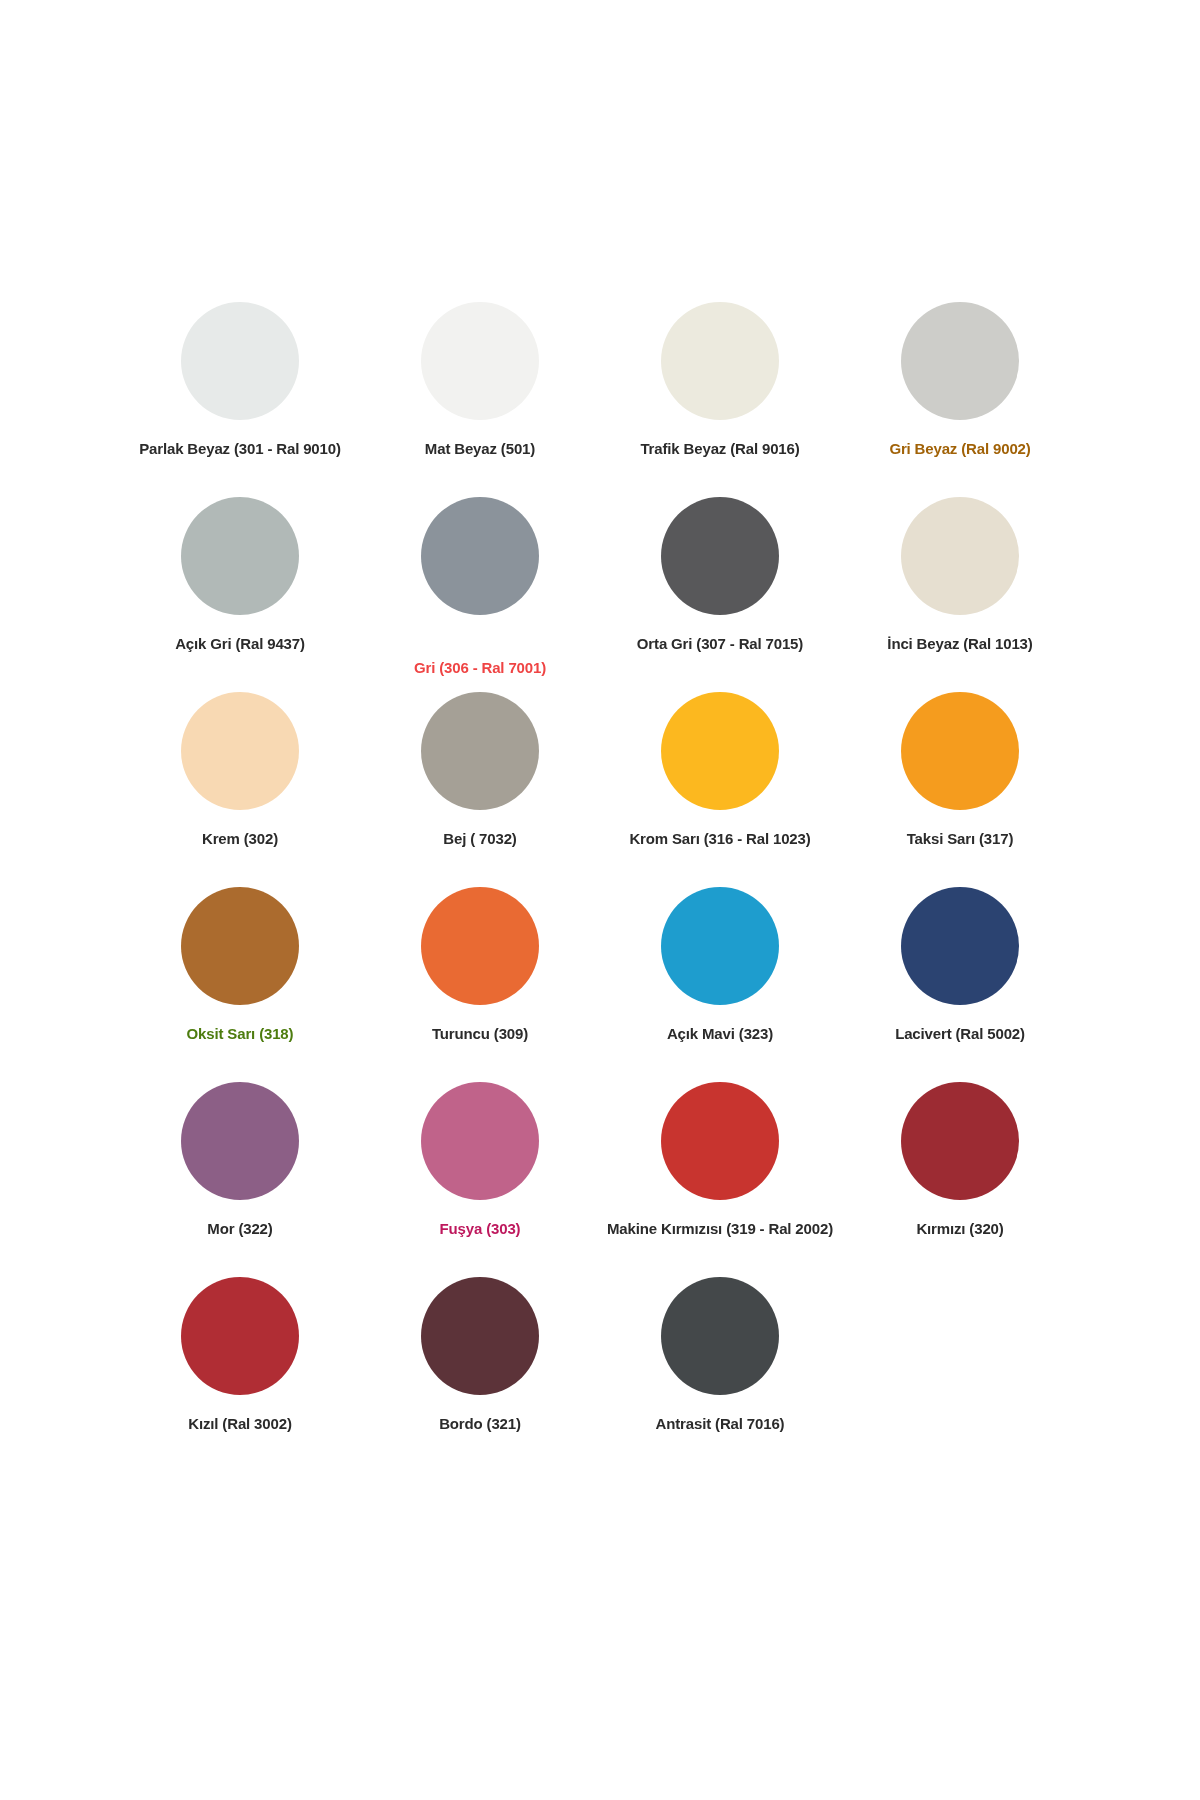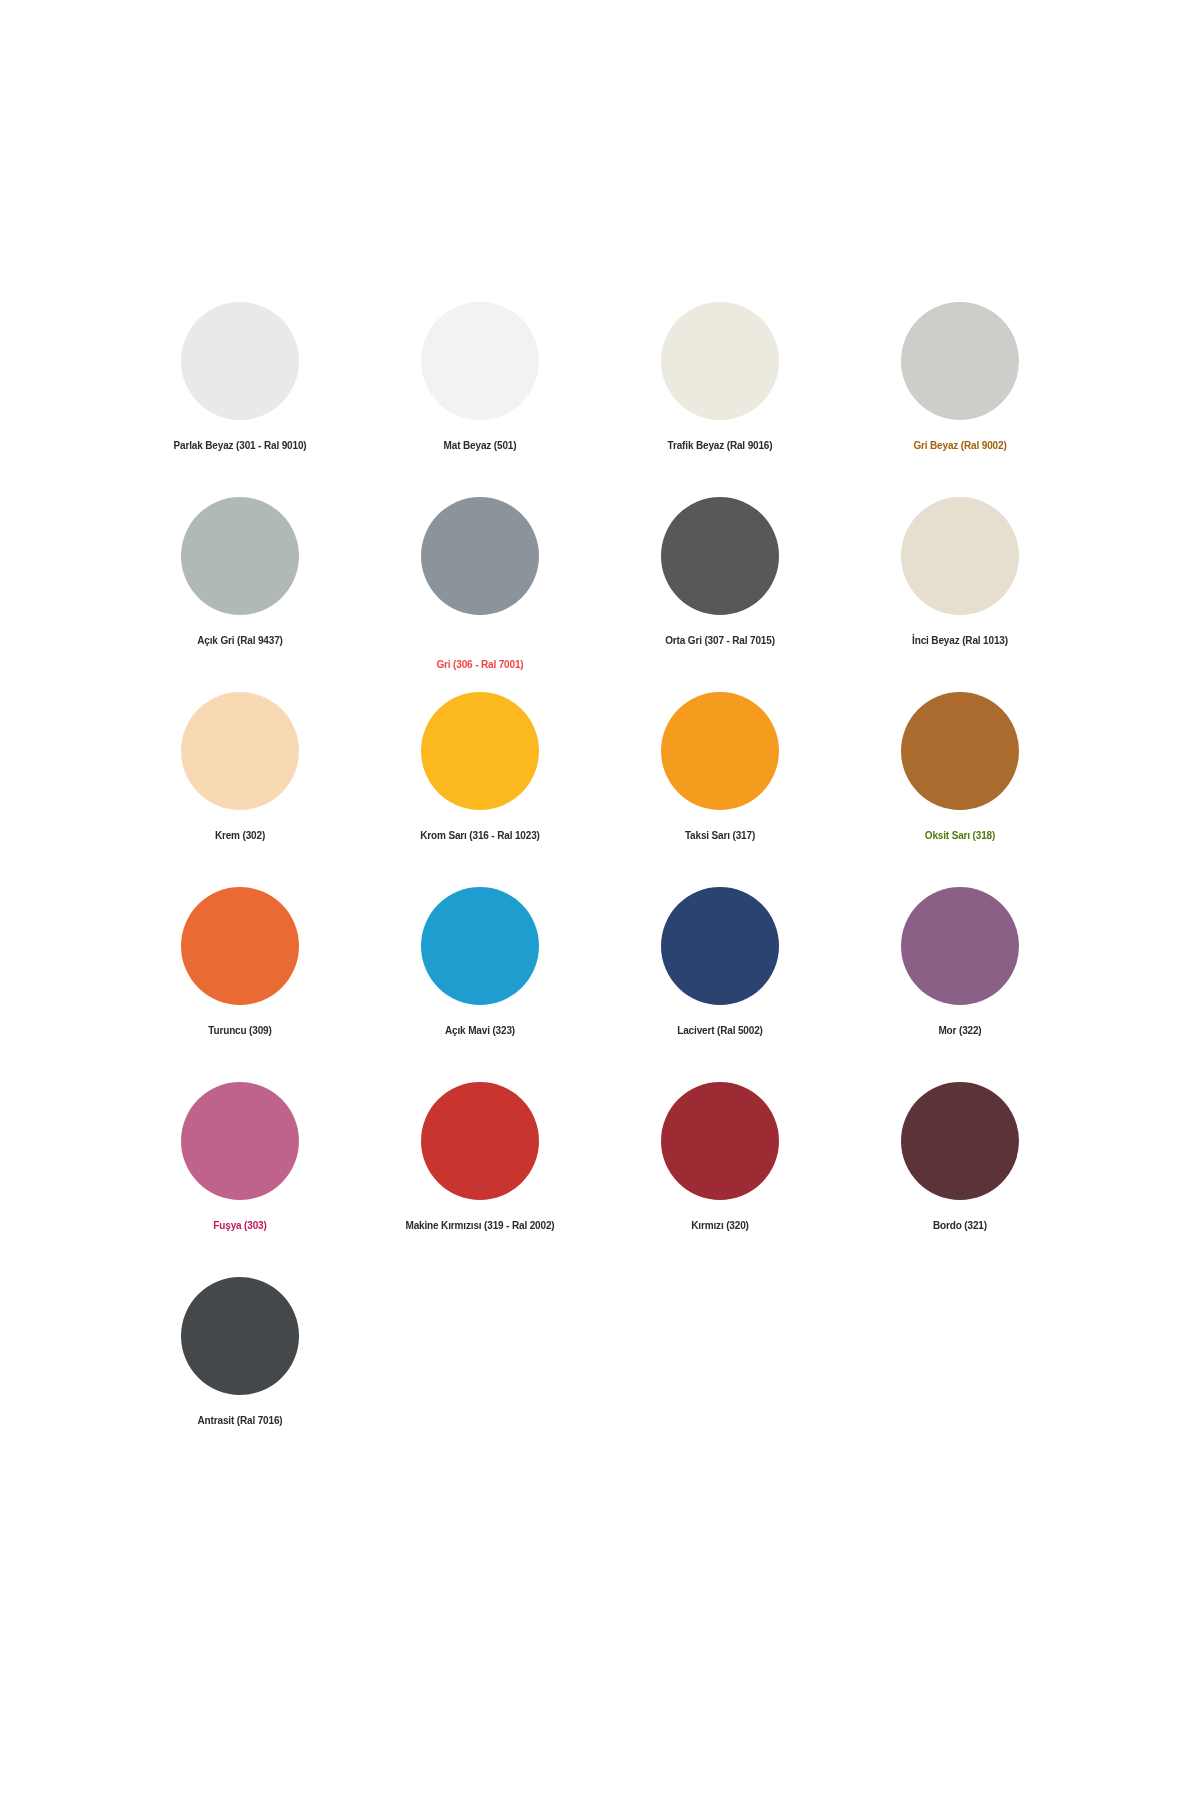--- a/index.html
+++ b/index.html
@@ -50,21 +50,21 @@
     width: 118px;
     height: 118px;
     border-radius: 50%;
     margin-top: 2px;
     flex: 0 0 auto;
   }
 
   .swatch-label {
     margin-top: 20px;
     font-family: "Liberation Sans", sans-serif;
-    font-size: 10px;
+    font-size: 15px;
     font-weight: 700;
     letter-spacing: -0.15px;
     color: #2b2b2b;
     text-align: center;
     line-height: 1.2;
     white-space: nowrap;
   }
 </style>
 </head>
 <body style="background-color: rgb(255, 255, 255);">
@@ -101,20 +101,24 @@
       </div>
       <div class="swatch-cell">
         <div class="swatch-dot" style="background-color: rgb(230, 223, 208);"></div>
         <div class="swatch-label" style="color: rgb(43, 43, 43);">İnci Beyaz (Ral 1013)</div>
       </div>
       <div class="swatch-cell">
         <div class="swatch-dot" style="background-color: rgb(248, 217, 179);"></div>
         <div class="swatch-label" style="color: rgb(43, 43, 43);">Krem (302)</div>
       </div>
       <div class="swatch-cell">
+        <div class="swatch-dot" style="background-color: rgb(165, 160, 150);"></div>
+        <div class="swatch-label" style="color: rgb(43, 43, 43);">Bej ( 7032)</div>
+      </div>
+      <div class="swatch-cell">
         <div class="swatch-dot" style="background-color: rgb(252, 184, 31);"></div>
         <div class="swatch-label" style="color: rgb(43, 43, 43);">Krom Sarı (316 - Ral 1023)</div>
       </div>
       <div class="swatch-cell">
         <div class="swatch-dot" style="background-color: rgb(245, 156, 30);"></div>
         <div class="swatch-label" style="color: rgb(43, 43, 43);">Taksi Sarı (317)</div>
       </div>
       <div class="swatch-cell">
         <div class="swatch-dot" style="background-color: rgb(171, 107, 46);"></div>
         <div class="swatch-label" style="color: #4d7c0f;">Oksit Sarı (318)</div>
@@ -141,20 +145,24 @@
       </div>
       <div class="swatch-cell">
         <div class="swatch-dot" style="background-color: rgb(200, 52, 47);"></div>
         <div class="swatch-label" style="color: rgb(43, 43, 43);">Makine Kırmızısı (319 - Ral 2002)</div>
       </div>
       <div class="swatch-cell">
         <div class="swatch-dot" style="background-color: rgb(156, 43, 51);"></div>
         <div class="swatch-label" style="color: rgb(43, 43, 43);">Kırmızı (320)</div>
       </div>
       <div class="swatch-cell">
+        <div class="swatch-dot" style="background-color: rgb(176, 45, 52);"></div>
+        <div class="swatch-label" style="color: rgb(43, 43, 43);">Kızıl (Ral 3002)</div>
+      </div>
+      <div class="swatch-cell">
         <div class="swatch-dot" style="background-color: rgb(92, 51, 57);"></div>
         <div class="swatch-label" style="color: rgb(43, 43, 43);">Bordo (321)</div>
       </div>
       <div class="swatch-cell">
         <div class="swatch-dot" style="background-color: rgb(68, 72, 74);"></div>
         <div class="swatch-label" style="color: rgb(43, 43, 43);">Antrasit (Ral 7016)</div>
       </div>
     </div>
 </div>
 

